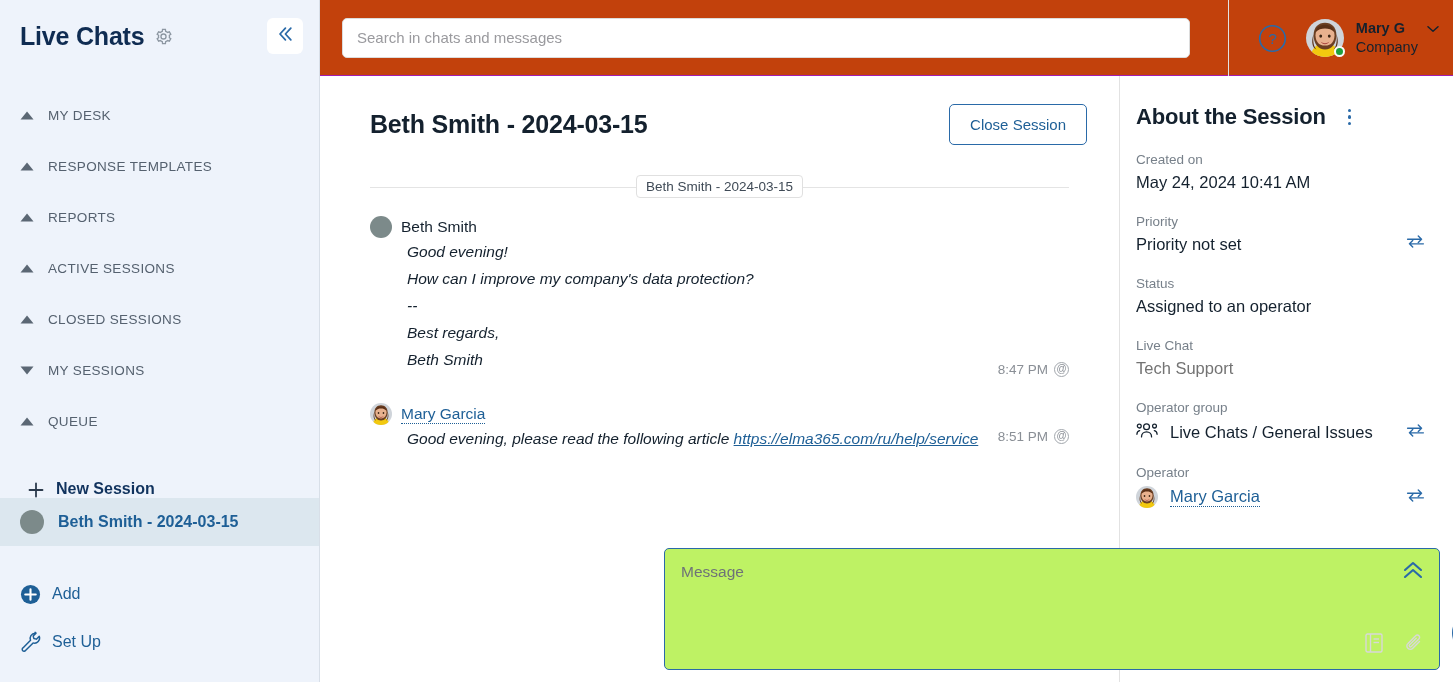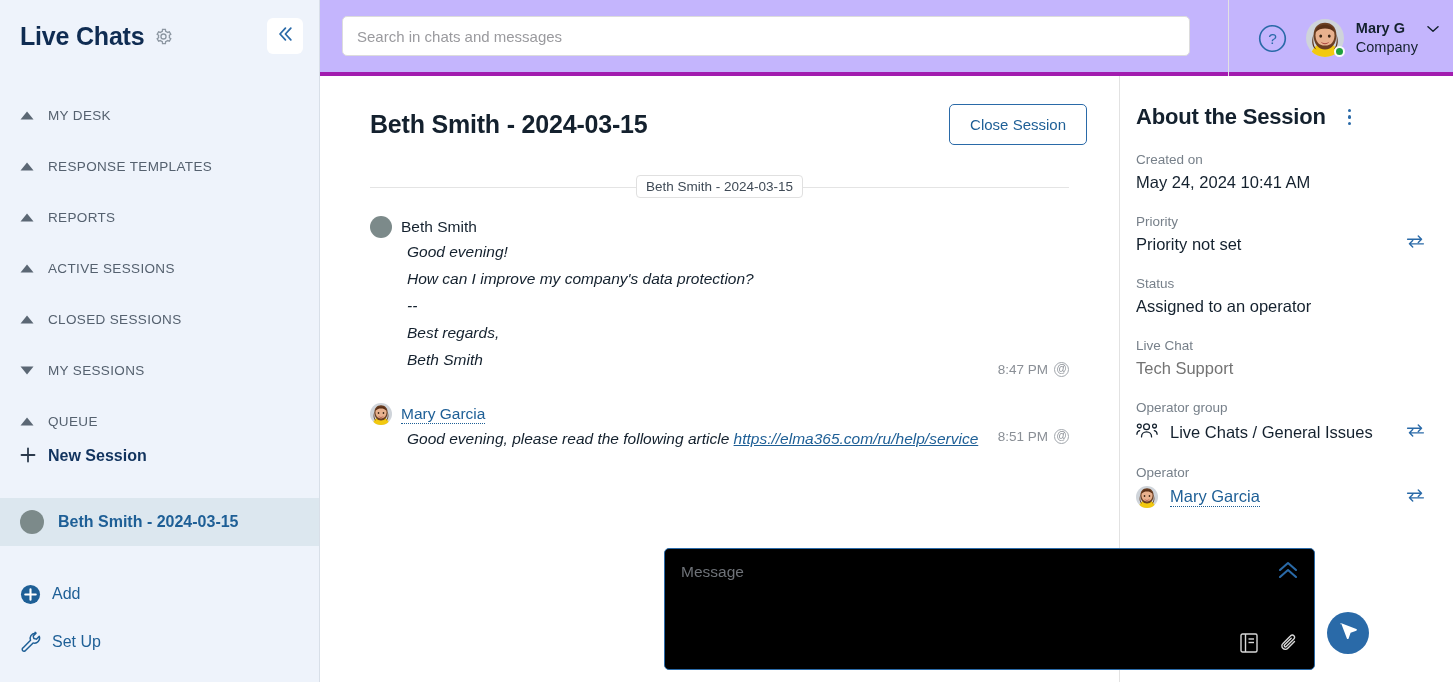--- a/index.html
+++ b/index.html
@@ -45,22 +45,22 @@
     display: flex; align-items: center;
     height: 51px; padding: 0 20px;
     cursor: pointer;
   }
   .nav-caret { width: 28px; flex: 0 0 28px; display: flex; align-items: center; }
   .nav-label {
     font-size: 13.5px; color: #55616f; letter-spacing: .35px;
     text-transform: uppercase;
   }
   .action-item {
-    display: flex; align-items: flex-start;
-    height: 51px; padding: 0 20px; cursor: pointer;
+    display: flex; align-items: flex-end;
+    height: 51px; padding: 0 28px; cursor: pointer;
   }
   .action-icon { width: 28px; flex: 0 0 28px; display: flex; align-items: center; }
   .action-label { font-size: 16px; color: #11335e; font-weight: bold; }
 
   .session-item {
     display: flex; align-items: center;
     height: 48px; padding: 0 20px;
     background: #dce7ef; cursor: pointer;
   }
   .session-dot {
@@ -74,22 +74,22 @@
     display: flex; align-items: center; height: 48px;
     padding: 0 20px; cursor: pointer;
   }
   .sb-link-ico { width: 32px; flex: 0 0 32px; display: flex; align-items: center; }
   .sb-link-label { font-size: 16px; color: #1e5f96; }
 
   
   .center { flex: 1 1 auto; display: flex; flex-direction: column; min-width: 0; position: relative; }
   .topbar {
     height: 76px; flex: 0 0 76px;
-    background: #c4b5fd;
-    border-bottom: 4px solid #a21caf;
+    background: #c2410c;
+    border-bottom: 1px solid #a21caf;
     display: flex; align-items: center;
     padding-left: 22px;
     position: relative;
   }
   .search-box {
     width: 848px; height: 40px;
     border: 1px solid #dcdcdc; border-radius: 5px;
     background: #ffffff;
     display: flex; align-items: center;
     padding: 0 14px;
@@ -177,23 +177,23 @@
     border: 1.4px solid #a2a7ad; color: #8a8f96;
     font-size: 10px; line-height: 12px; text-align: center;
     display: inline-block;
   }
 
   .composer-wrap {
     position: absolute; left: 344px; bottom: 12px;
     display: flex; align-items: flex-end; gap: 12px;
   }
   .composer {
-    width: 651px; height: 122px;
+    width: 776px; height: 122px;
     border: 1px solid #2a6aa8; border-radius: 5px;
-    background: #000000;
+    background: #bef264;
     position: relative;
     padding: 14px 16px;
   }
   .composer-placeholder { font-size: 15.5px; color: #6e7278; }
   .composer-expand { position: absolute; right: 14px; top: 10px; cursor: pointer; }
   .composer-tools {
     position: absolute; right: 16px; bottom: 12px;
     display: flex; align-items: center; gap: 22px;
   }
   .send-btn {

